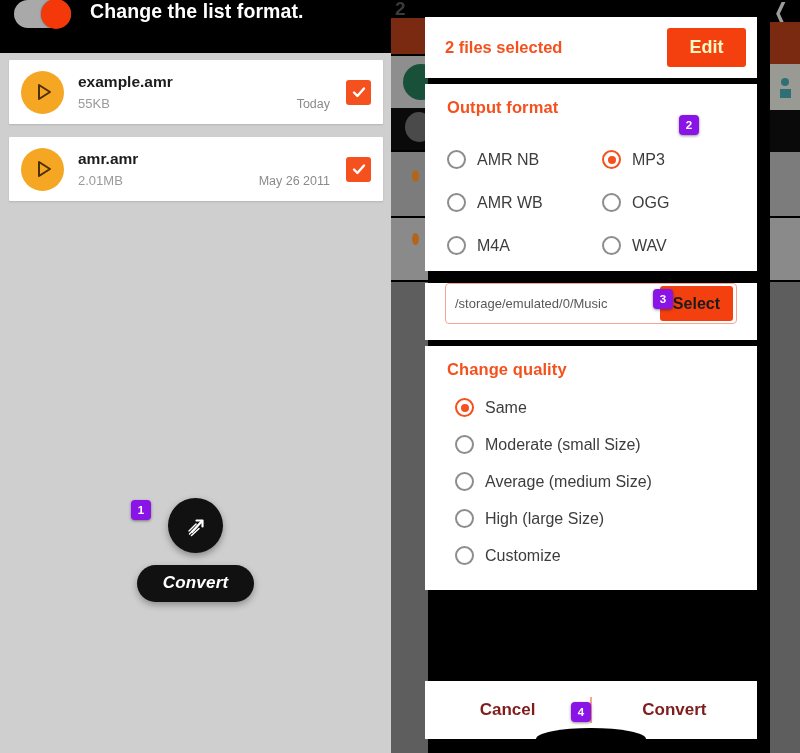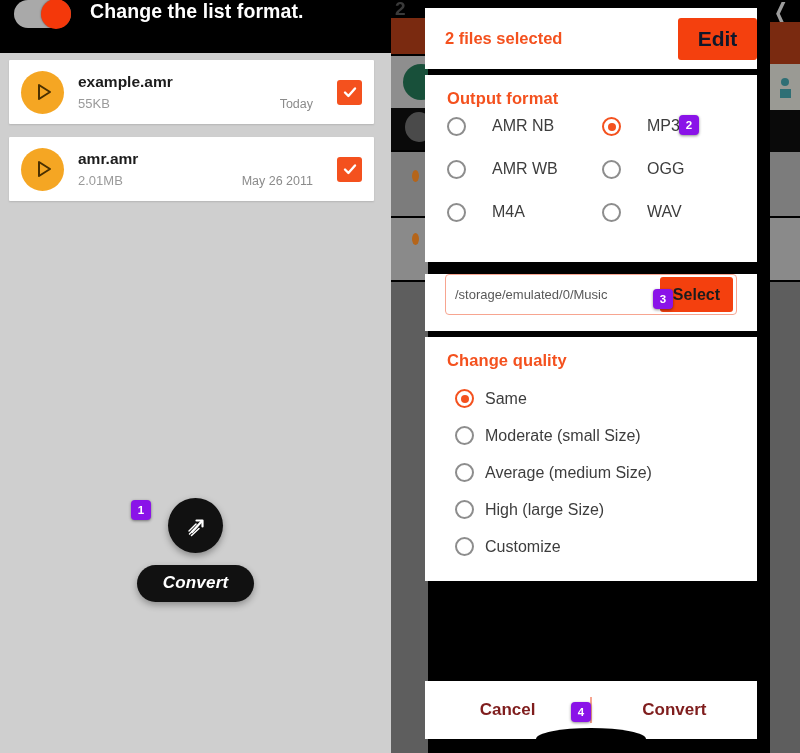--- a/index.html
+++ b/index.html
@@ -46,21 +46,21 @@
     box-shadow: 0 0 2px rgba(0,0,0,.5);
   }
   .lp-header-title {
     color: #ffffff;
     font-size: 19.5px;
     font-weight: 700;
     margin-left: 19px;
     letter-spacing: .1px;
   }
 
-  .file-list { padding: 7px 17px 0 9px; }
+  .file-list { padding: 7px 8px 0 9px; }
   .file-card {
     background: #ffffff;
     height: 64px;
     margin-bottom: 13px;
     display: flex;
     align-items: center;
     padding: 0 12px 0 12px;
     box-shadow: 0 1px 2px rgba(0,0,0,.13);
     border-radius: 1px;
   }
@@ -85,21 +85,21 @@
     font-weight: 700;
     color: #1c1c1c;
     white-space: nowrap;
   }
   .file-size {
     position: absolute; bottom: 3px; left: 0;
     font-size: 13px;
     color: #9a9a9a;
   }
   .file-date {
-    position: absolute; bottom: 3px; right: 12px;
+    position: absolute; bottom: 3px; right: 4px;
     font-size: 12.5px;
     color: #8b8b8b;
     white-space: nowrap;
   }
   .file-check {
     width: 25px; height: 25px;
     background: #f4511e;
     border-radius: 3px;
     margin-left: 12px;
     flex: 0 0 auto;
@@ -202,21 +202,21 @@
   .bg-gray-r   { right: 0; top: 64px;  width: 30px; height: 46px; background: #9a9a94; }
   .bg-teal1-r  { right: 11px; top: 78px; width: 8px;  height: 8px;  background: #2f6f75; border-radius: 50%; }
   .bg-teal2-r  { right: 9px;  top: 89px; width: 11px; height: 9px;  background: #2f6f75; }
   .bg-dark-r   { right: 0; top: 110px; width: 30px; height: 42px; background: #0a0a0a; }
   .bg-g2-r     { right: 0; top: 152px; width: 30px; height: 64px; background: #7c7c7c; }
   .bg-g3-r     { right: 0; top: 218px; width: 30px; height: 62px; background: #8a8a8a; }
   .bg-fill-r   { right: 0; top: 282px; width: 30px; height: 471px; background: #5e5e5e; }
 
   .dialog-stack {
     position: absolute;
-    left: 34px; top: 4px;
+    left: 34px; top: 13px;
     width: 332px;
     z-index: 10;
   }
   .card {
     background: #ffffff;
     margin-bottom: 6px;
     padding: 0;
   }
   .card-sec-title {
     color: #f4511e;
@@ -235,41 +235,41 @@
     margin-top: 4px;
   }
   .sel-text {
     color: #f4511e;
     font-size: 16.5px;
     font-weight: 700;
     flex: 1 1 auto;
   }
   .edit-btn {
     background: #f4400e;
-    color: #0f172a;
-    font-size: 21px;
+    color: #fef9c3;
+    font-size: 18px;
     font-weight: 700;
     padding: 9px 0;
     width: 79px;
     text-align: center;
     border-radius: 3px;
+    margin-right: 11px;
   }
 
   
   .fmt-grid {
     display: grid;
     grid-template-columns: 1fr 1fr;
     row-gap: 0;
     padding: 9px 0 16px 22px;
   }
   .radio-row {
     display: flex;
-    align-items: flex-start;
+    align-items: flex-end;
     height: 43px;
-    gap: 15px;
   }
   .radio {
     width: 19px; height: 19px;
     border-radius: 50%;
     border: 2px solid #8d8d8d;
     flex: 0 0 auto;
     position: relative;
   }
   .radio.on { border-color: #f4511e; }
   .radio.on::after {

